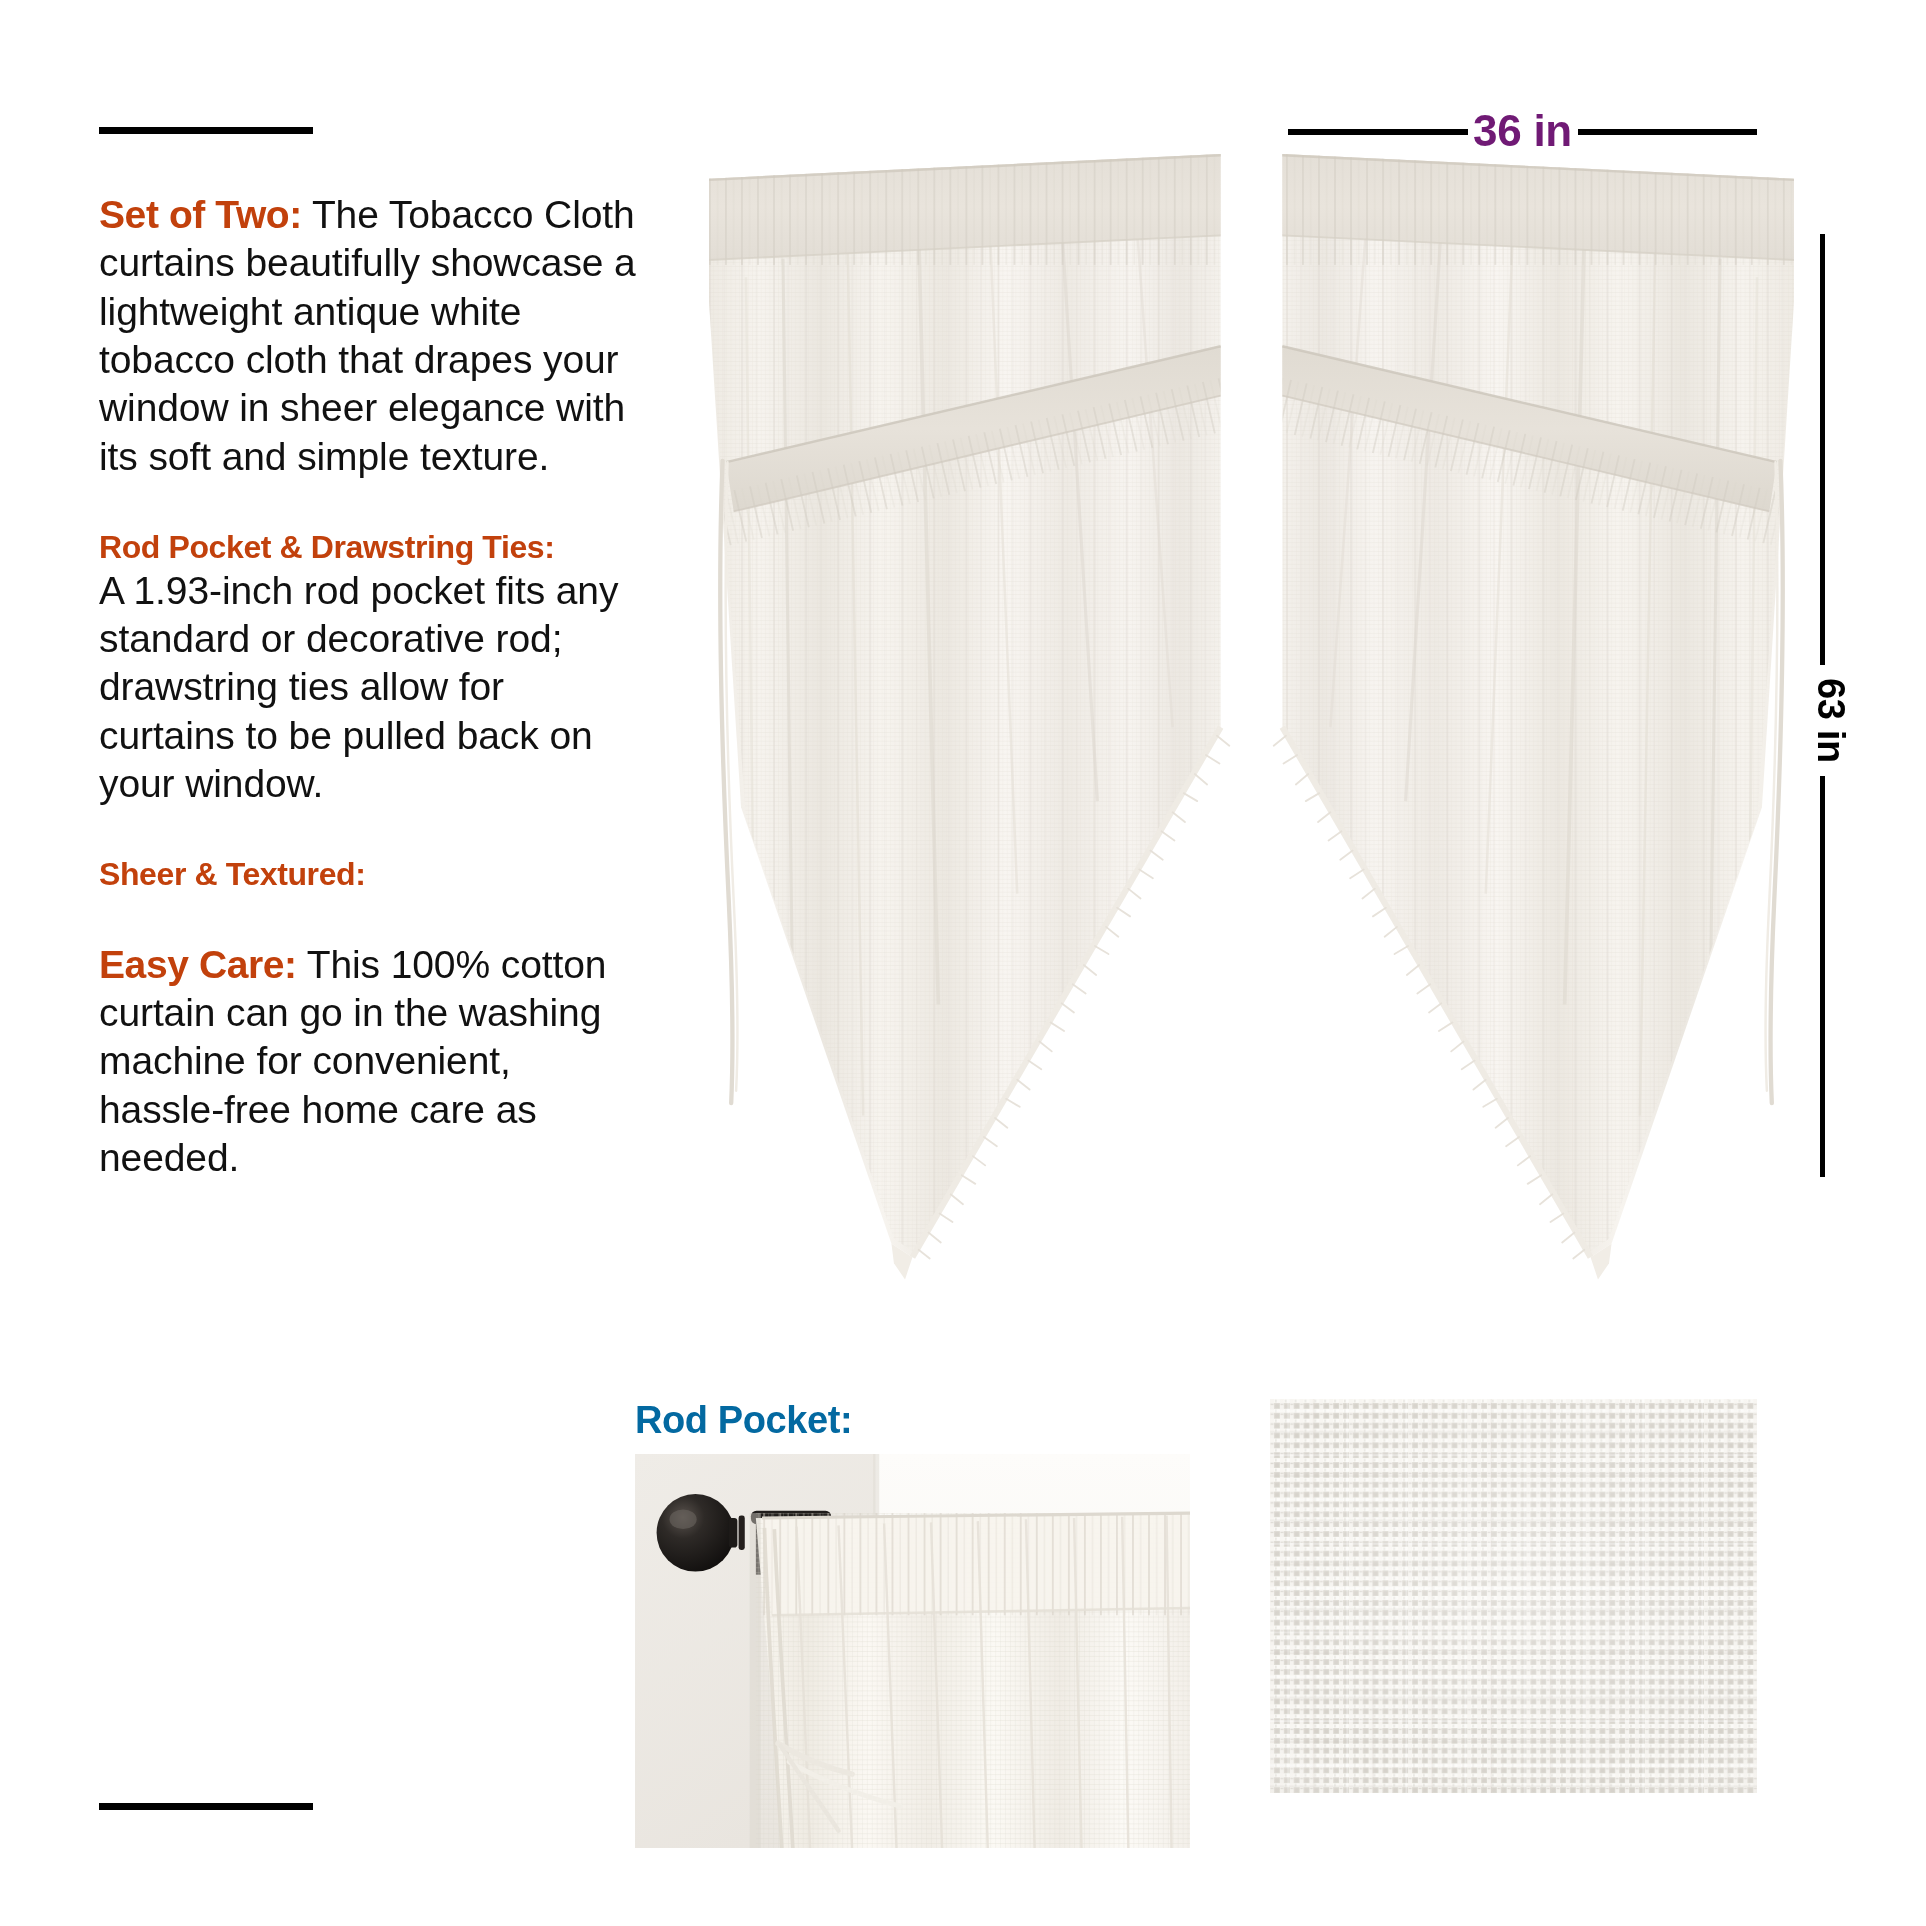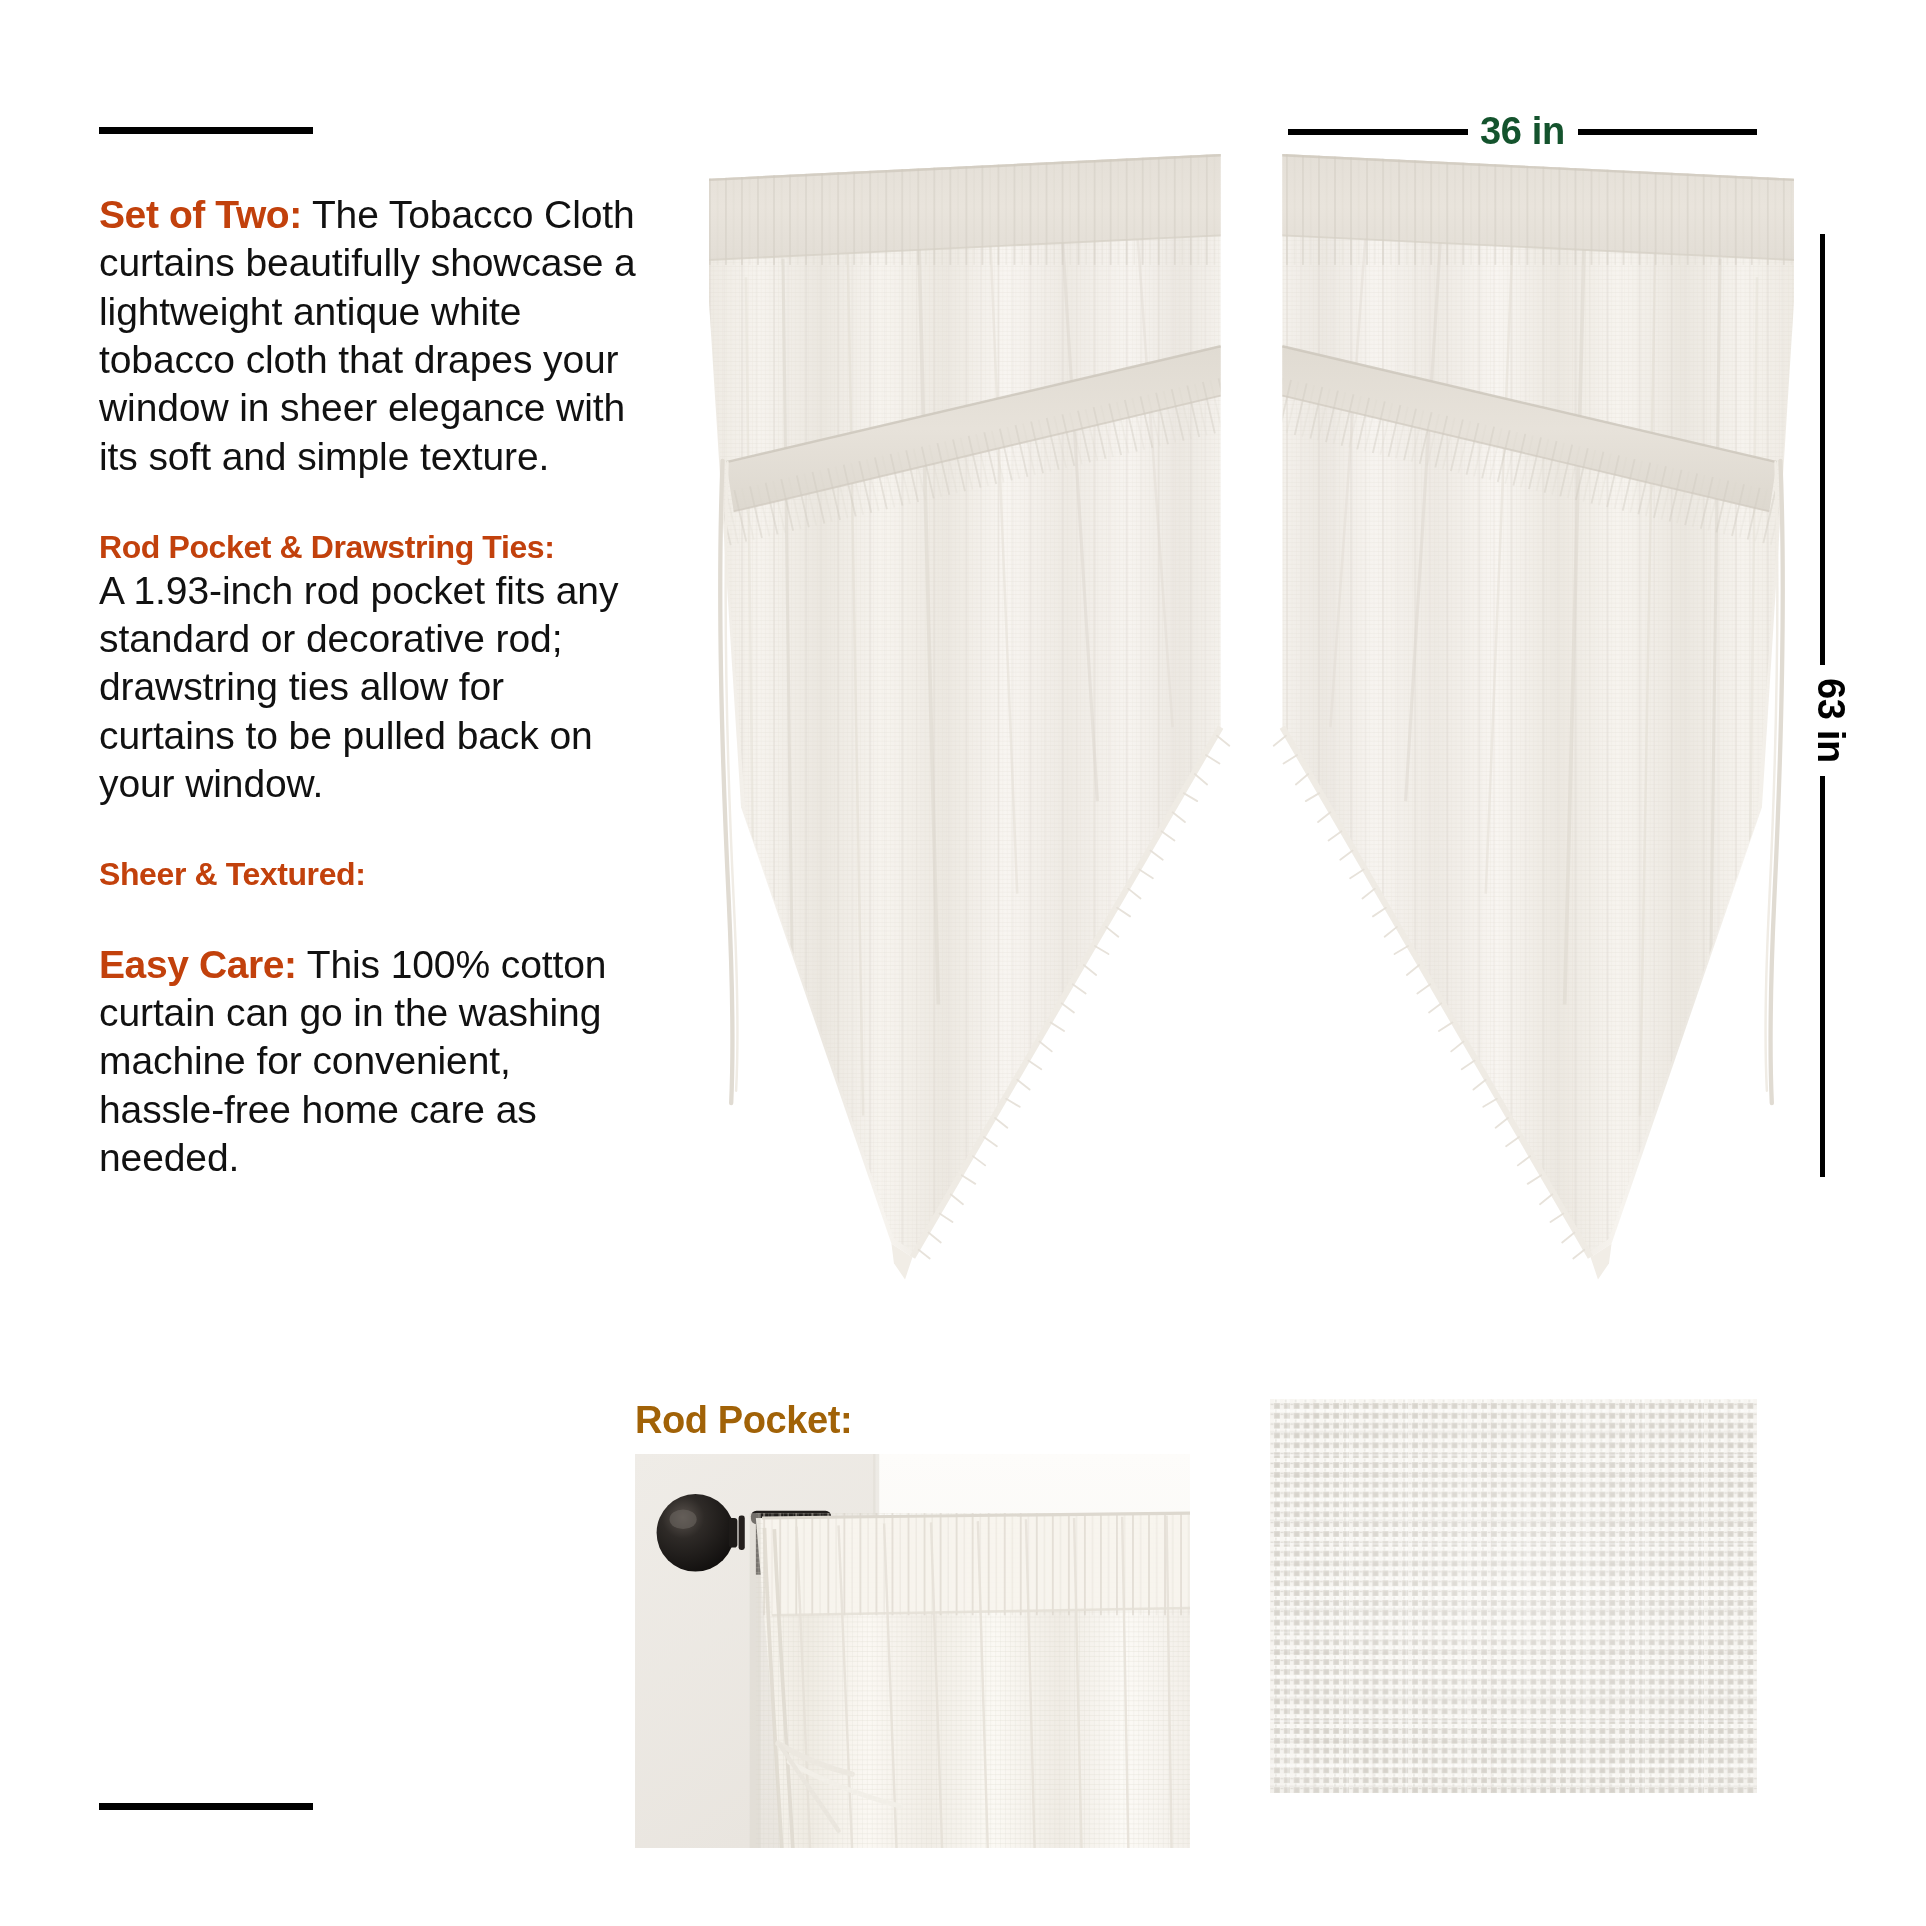--- a/index.html
+++ b/index.html
@@ -42,21 +42,21 @@
   
   .dim-h { position:absolute; top:112px; left:1288px; width:468px; height:38px; }
   .dim-h .seg {
     position:absolute; top:17px; height:5.5px; background:#000;
   }
   .dim-h .seg.l { left:0px;  width:180px; }
   .dim-h .seg.r { left:290px; width:179px; }
   .dim-h .lbl {
     position:absolute; left:185px; top:0px; width:99px;
     text-align:center;
-    font-size:38px; font-weight:700; color:#14532d; letter-spacing:-0.3px;
+    font-size:44px; font-weight:700; color:#701a75; letter-spacing:-0.3px;
     line-height:38px;
   }
 
   .dim-v { position:absolute; left:1806px; top:234px; width:43px; height:943px; }
   .dim-v .seg {
     position:absolute; left:13.6px; width:5.5px; background:#000;
   }
   .dim-v .seg.t { top:0px;    height:431px; }
   .dim-v .seg.b { top:542px;  height:401px; }
   .dim-v .lbl {
@@ -66,21 +66,21 @@
     transform:rotate(90deg);
   }
 
   
   .hero { position:absolute; left:709px; top:154px; width:1085px; height:1171px; }
   .hero svg { display:block; width:100%; height:100%; }
 
   
   .panel { position:absolute; }
   .panel .cap {
-    font-size:38px; font-weight:700; color:#a16207;
+    font-size:38px; font-weight:700; color:#0369a1;
     letter-spacing:-0.4px; line-height:43px;
     margin-bottom:12px;
   }
   .panel .ph { position:relative; overflow:hidden; background:#f2efe9; }
   .panel .ph svg { display:block; width:100%; height:100%; }
 
   #panel-rod    { left:635px; top:1399px; width:555px; }
   #panel-rod .ph { width:555px; height:394px; }
 
   #panel-fabric { left:1270px; top:1399px; width:487px; }

